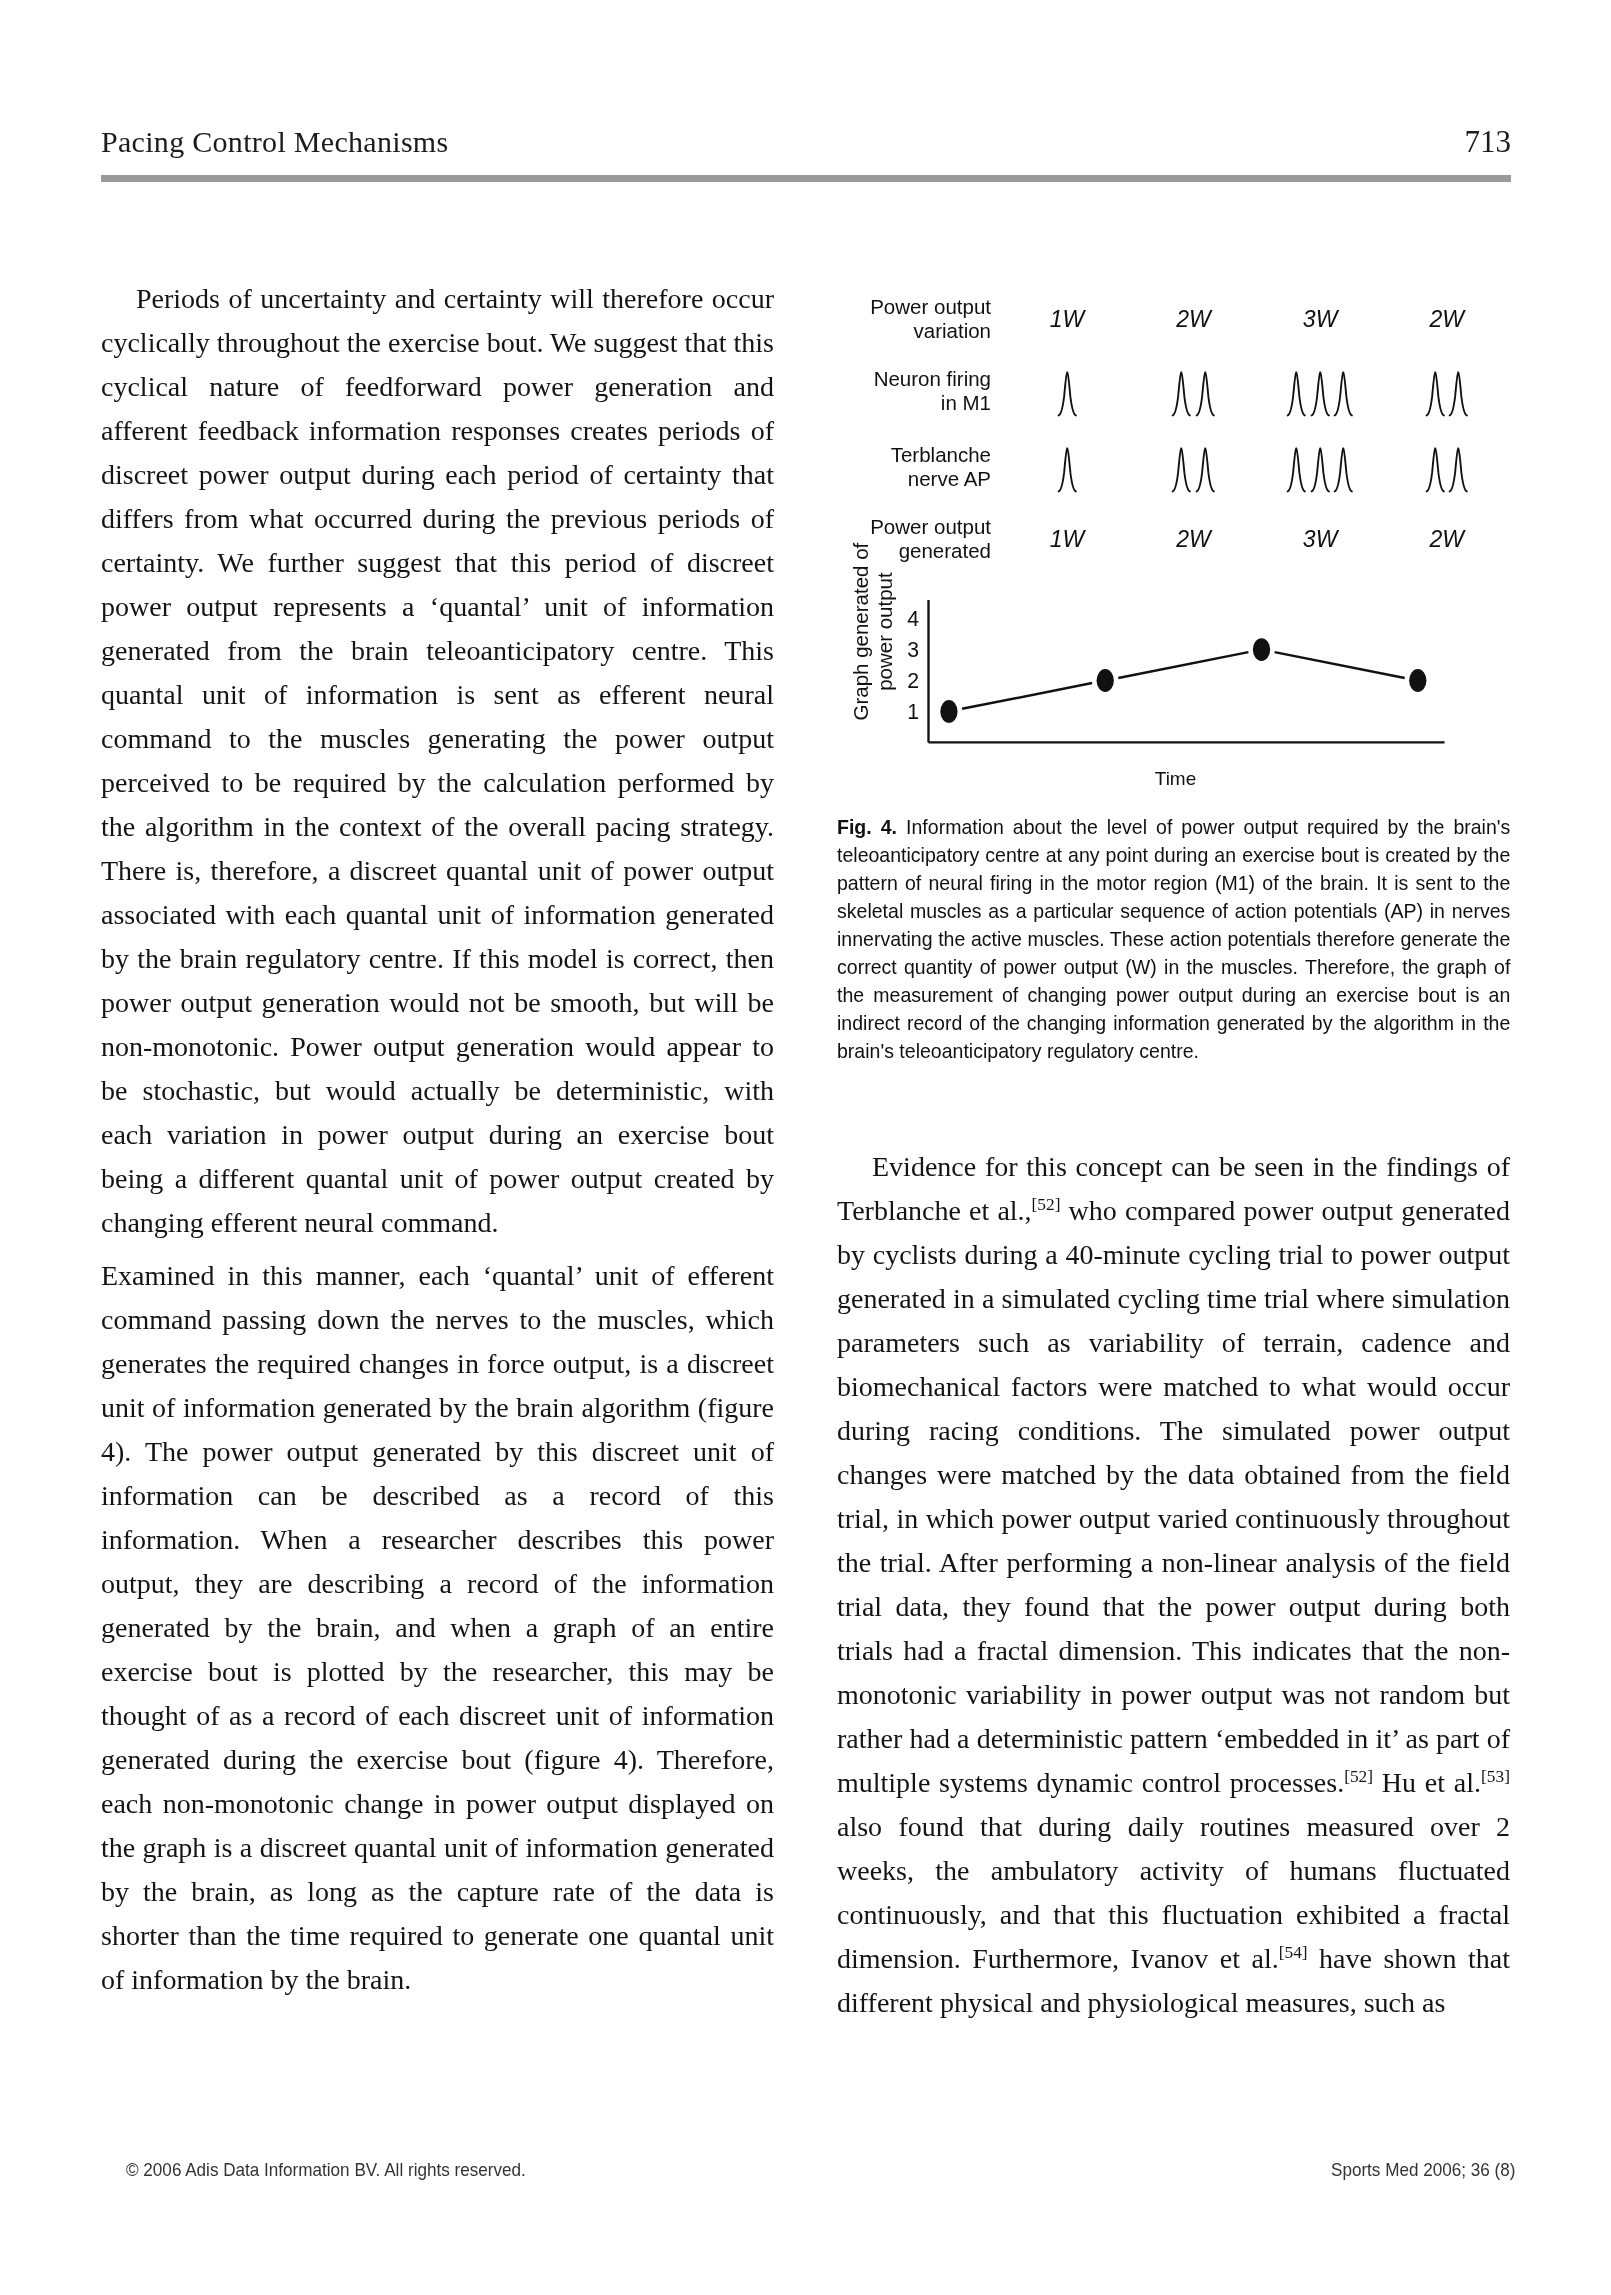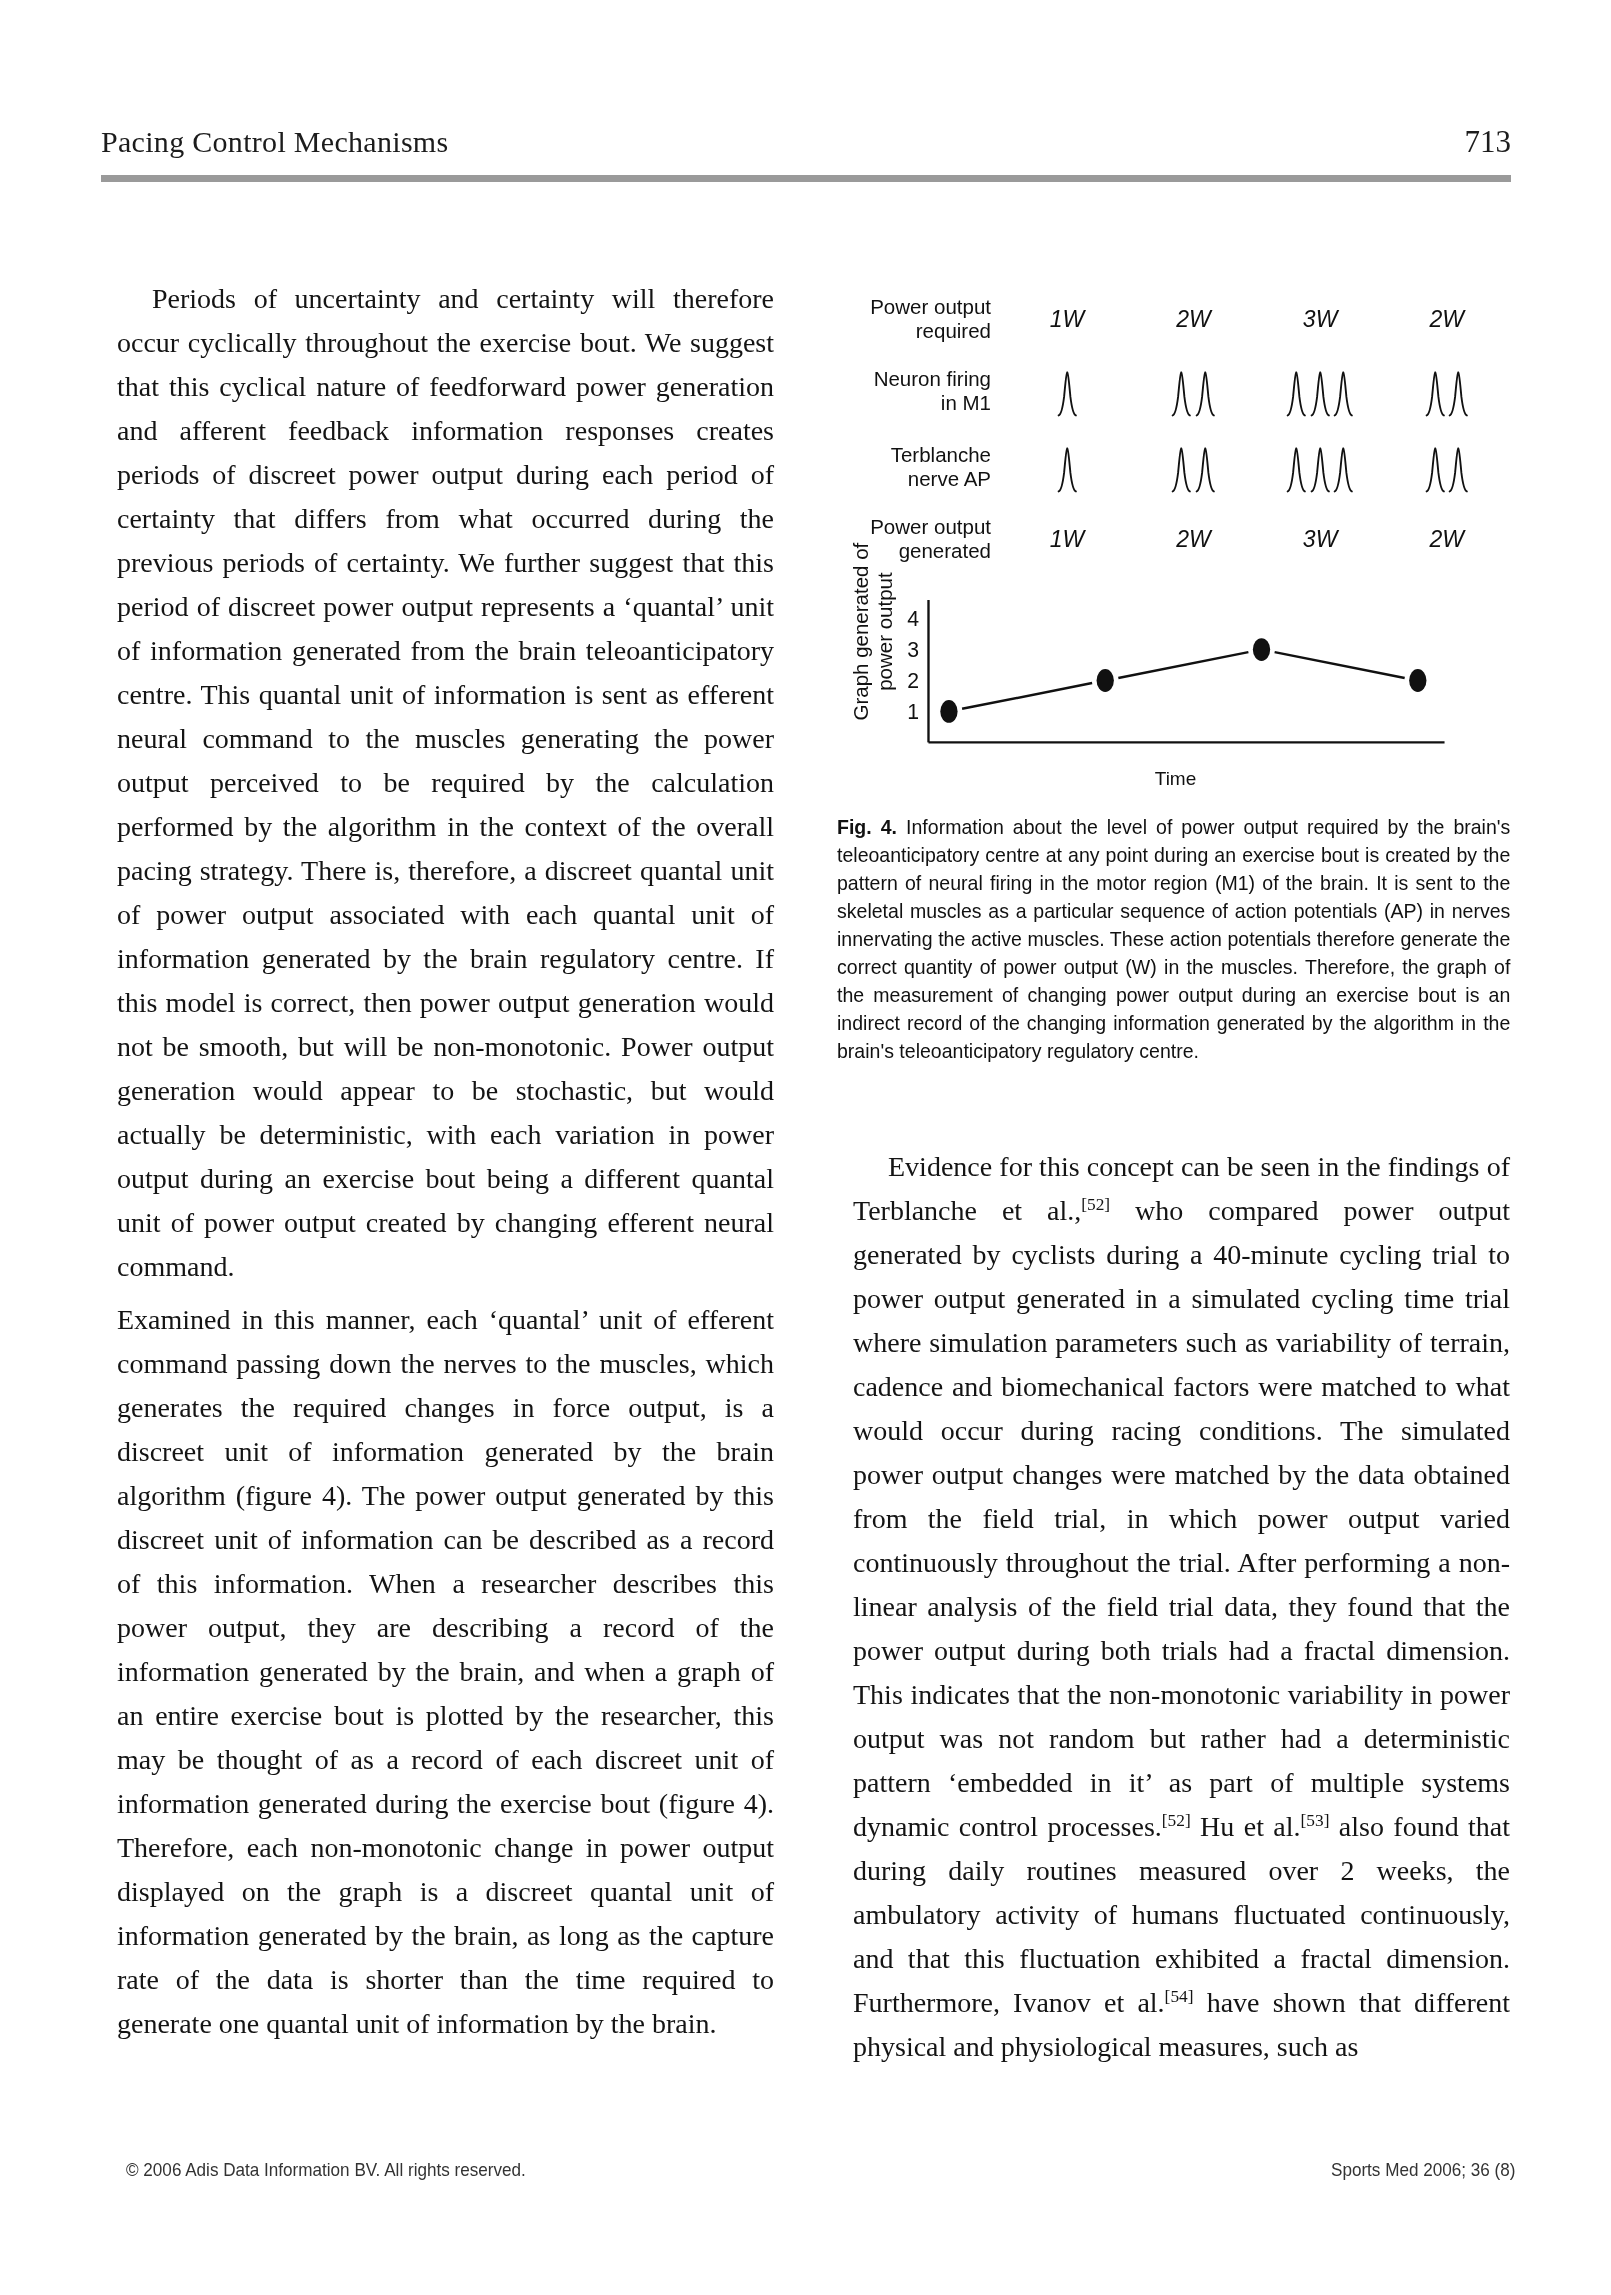--- a/index.html
+++ b/index.html
@@ -64,21 +64,21 @@
     height: 1754px;
   }
   .col {
     position: absolute;
     top: 0;
     width: 673px;
   }
   .col-left  { left: 0; }
 
   .body-p {
-    margin: 0 0 0 16px;
+    margin: 0 0 0 0;
     text-align: justify;
     text-justify: inter-word;
     font-family: "Liberation Serif", "DejaVu Serif", serif;
     font-size: 28px;
     line-height: 44px;
     color: #141414;
     hyphens: manual;
   }
   .body-p + .body-p { text-indent: 0; margin-top: 0; }
   .indent { text-indent: 35px; }
@@ -238,21 +238,21 @@
     </div>
 
     <div class="figure">
       <div class="fig-graphic">
 
         <div class="fig-rows">
 
           <div class="fig-row">
             <div class="fig-row-label">
               <div>Power output</div>
-              <div>required</div>
+              <div>variation</div>
             </div>
             <div class="fig-row-cells">
               <div class="fig-cell">
                   <span class="cell-watt">1W</span>
                 </div>
               <div class="fig-cell">
                   <span class="cell-watt">2W</span>
                 </div>
               <div class="fig-cell">
                   <span class="cell-watt">3W</span>

